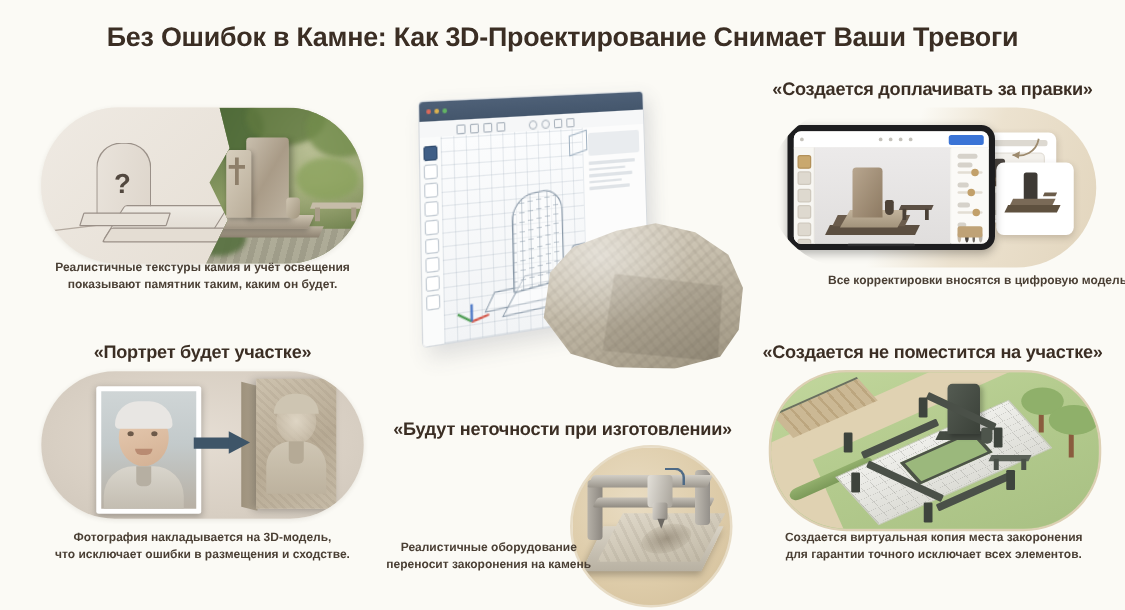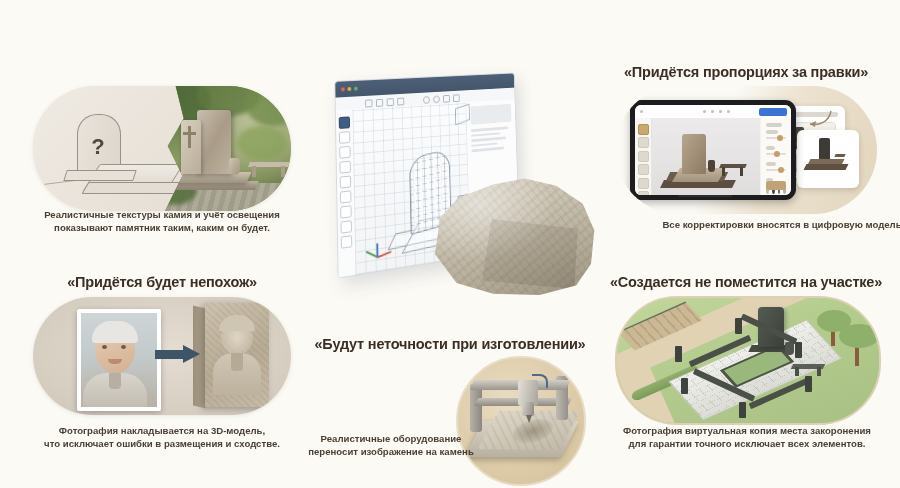--- a/index.html
+++ b/index.html
@@ -452,20 +452,21 @@
     opacity:.55;
   }
 
   
 </style>
 </head>
 <body>
 
 <div class="stage">
 
+  <div class="title">Без Ошибок в Камне: Как 3D-Проектирование Снимает Ваши Тревоги</div>
 
   <div class="ph" style="left:34px;top:64px;width:258px;margin-top:39px;">«В жизни будет иначе»</div>
 
   <div class="pill1">
     <div class="p1-left">
       <div class="gs-line" style="left:6px;top:96px;width:40px;transform:rotate(-7deg);"></div>
       <div class="gs-line" style="left:104px;top:84px;width:36px;transform:rotate(-7deg);"></div>
       <div class="gs-stone"></div>
       <div class="gs-q">?</div>
       <div class="gs-slab"></div>
@@ -490,21 +491,21 @@
       <div class="rm-bl1"></div>
       <div class="rm-bl2"></div>
     </div>
   </div>
 
   <div class="cap" style="left:23px;top:208px;width:278px;">
     <div>Реалистичные текстуры камия и учёт освещения</div>
     <div>показывают памятник таким, каким он будет.</div>
   </div>
 
-  <div class="ph" style="left:33px;top:274px;width:258px;">«Придётся будет непохож»</div>
+  <div class="ph" style="left:33px;top:274px;width:258px;">«Портрет будет участке»</div>
 
   <div class="pill2">
     <div class="slab-edge"></div>
     <div class="slab">
       <div class="eng" style="left:16px;top:16px;width:32px;height:36px;background:radial-gradient(ellipse,#ded5c4,rgba(190,178,158,.3));"></div>
       <div class="eng" style="left:14px;top:12px;width:36px;height:16px;border-radius:18px 18px 0 0;background:#cec5b2;"></div>
       <div class="eng" style="left:8px;top:50px;width:48px;height:42px;border-radius:20px 20px 0 0;background:linear-gradient(180deg,#cfc6b4,#bdb29e);"></div>
       <div class="eng" style="left:26px;top:50px;width:12px;height:18px;background:#b5aa96;border-radius:0 0 4px 4px;"></div>
     </div>
 
@@ -524,21 +525,21 @@
       <div class="arrow-body"></div>
       <div class="arrow-head"></div>
     </div>
   </div>
 
   <div class="cap" style="left:23px;top:424px;width:278px;">
     <div>Фотография накладывается на 3D-модель,</div>
     <div>что исключает ошибки в размещения и сходстве.</div>
   </div>
 
-  <div class="ph" style="left:605px;top:64px;width:282px;">«Придётся пропорциях за правки»</div>
+  <div class="ph" style="left:605px;top:64px;width:282px;">«Создается доплачивать за правки»</div>
 
   <div class="pill3">
 
     <div class="vcard" style="left:152px;top:20px;width:78px;height:72px;">
       <div class="vc-bar"></div>
       <div class="vc-thumb" style="left:7px;top:16px;width:60px;height:26px;">
         <div class="mini" style="left:16px;top:4px;">
           <div class="ms" style="background:#4a4540;left:4px;top:0;"></div>
           <div class="mb" style="left:-4px;top:15px;width:28px;background:#6a5e4f;"></div>
           <div class="mb" style="left:-7px;top:18px;width:34px;background:#56493c;"></div>
@@ -663,21 +664,21 @@
     <div class="fence-seg" style="left:130px;top:92px;width:66px;height:6px;transform:rotate(-24deg);"></div>
     <div class="fence-post" style="left:58px;top:48px;width:7px;height:16px;"></div>
     <div class="fence-post" style="left:118px;top:20px;width:7px;height:16px;"></div>
     <div class="fence-post" style="left:178px;top:44px;width:7px;height:16px;"></div>
     <div class="fence-post" style="left:122px;top:104px;width:7px;height:16px;"></div>
     <div class="fence-post" style="left:64px;top:80px;width:7px;height:16px;"></div>
     <div class="fence-post" style="left:188px;top:78px;width:7px;height:16px;"></div>
   </div>
 
   <div class="cap" style="left:608px;top:424px;width:278px;">
-    <div>Фотография виртуальная копия места закоронения</div>
+    <div>Создается виртуальная копия места закоронения</div>
     <div>для гарантии точного исключает всех элементов.</div>
   </div>
 
   <div class="ph" style="left:300px;top:336px;width:300px;">«Будут неточности при изготовлении»</div>
 
   <div class="circ5">
     <div class="cnc-bed"></div>
     <div class="cnc-col-l"></div>
     <div class="cnc-stone"></div>
     <div class="cnc-carve"></div>
@@ -685,21 +686,21 @@
     <div class="cnc-col-r"></div>
     <div class="cnc-gantry"></div>
     <div class="cnc-head"></div>
     <div class="cnc-spindle"></div>
     <div class="cnc-bit"></div>
     <div class="cnc-cable"></div>
   </div>
 
   <div class="cap" style="left:276px;top:432px;width:230px;">
     <div>Реалистичные оборудование</div>
-    <div>переносит изображение на камень</div>
+    <div>переносит закоронения на камень</div>
   </div>
 
   <div class="cad">
     <div class="cad-win">
       <div class="cad-titlebar"></div>
       <div class="cad-toolbar"></div>
       <div class="cd" style="left:6px;background:#e06a5a;"></div>
       <div class="cd" style="left:13px;background:#e0b44e;"></div>
       <div class="cd" style="left:20px;background:#63b663;"></div>
       <div class="ti" style="left:32px;"></div>

